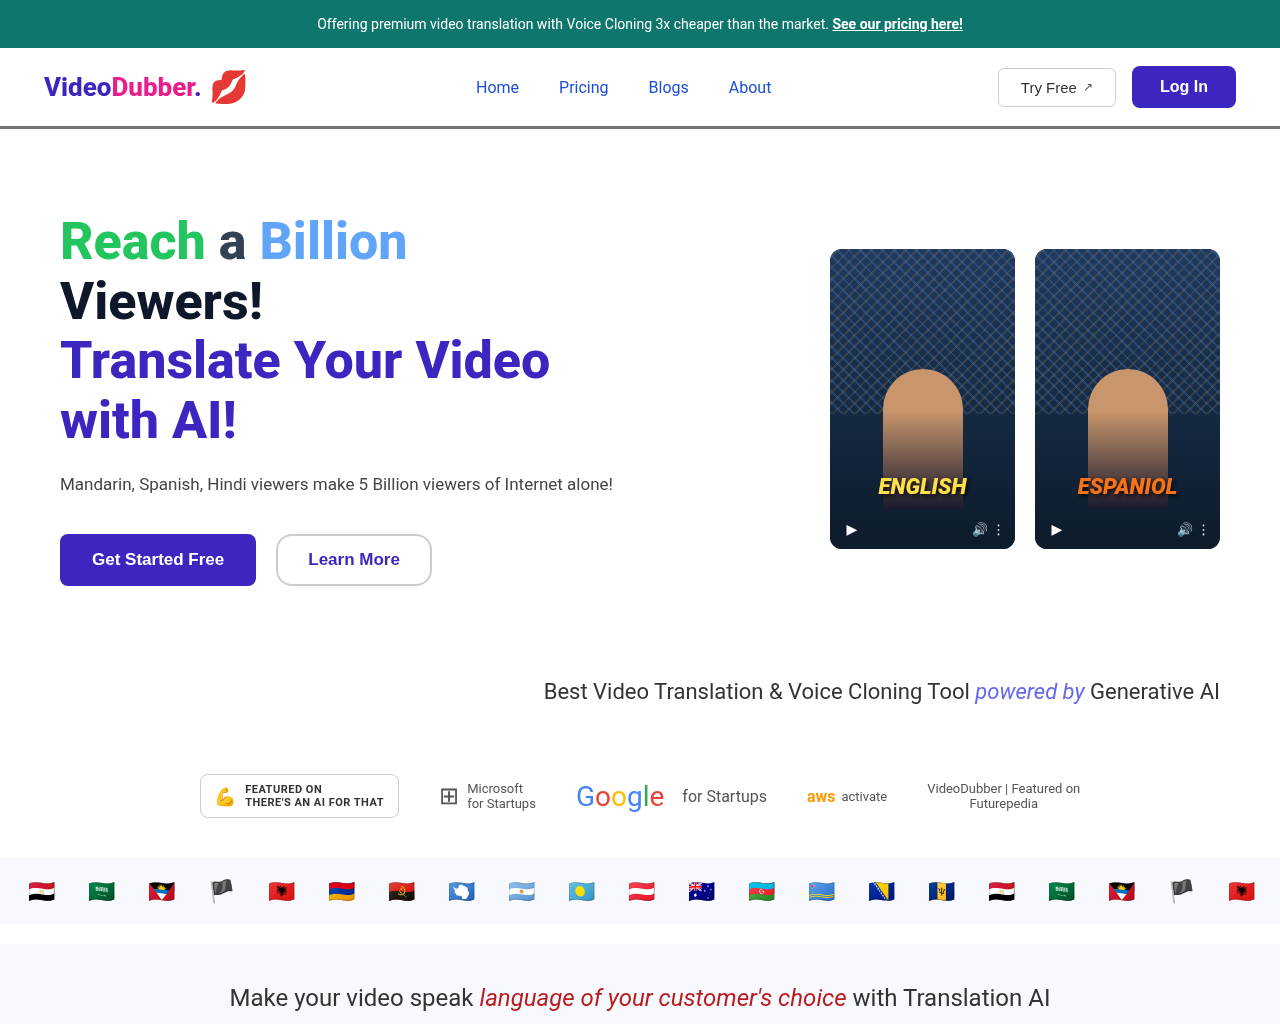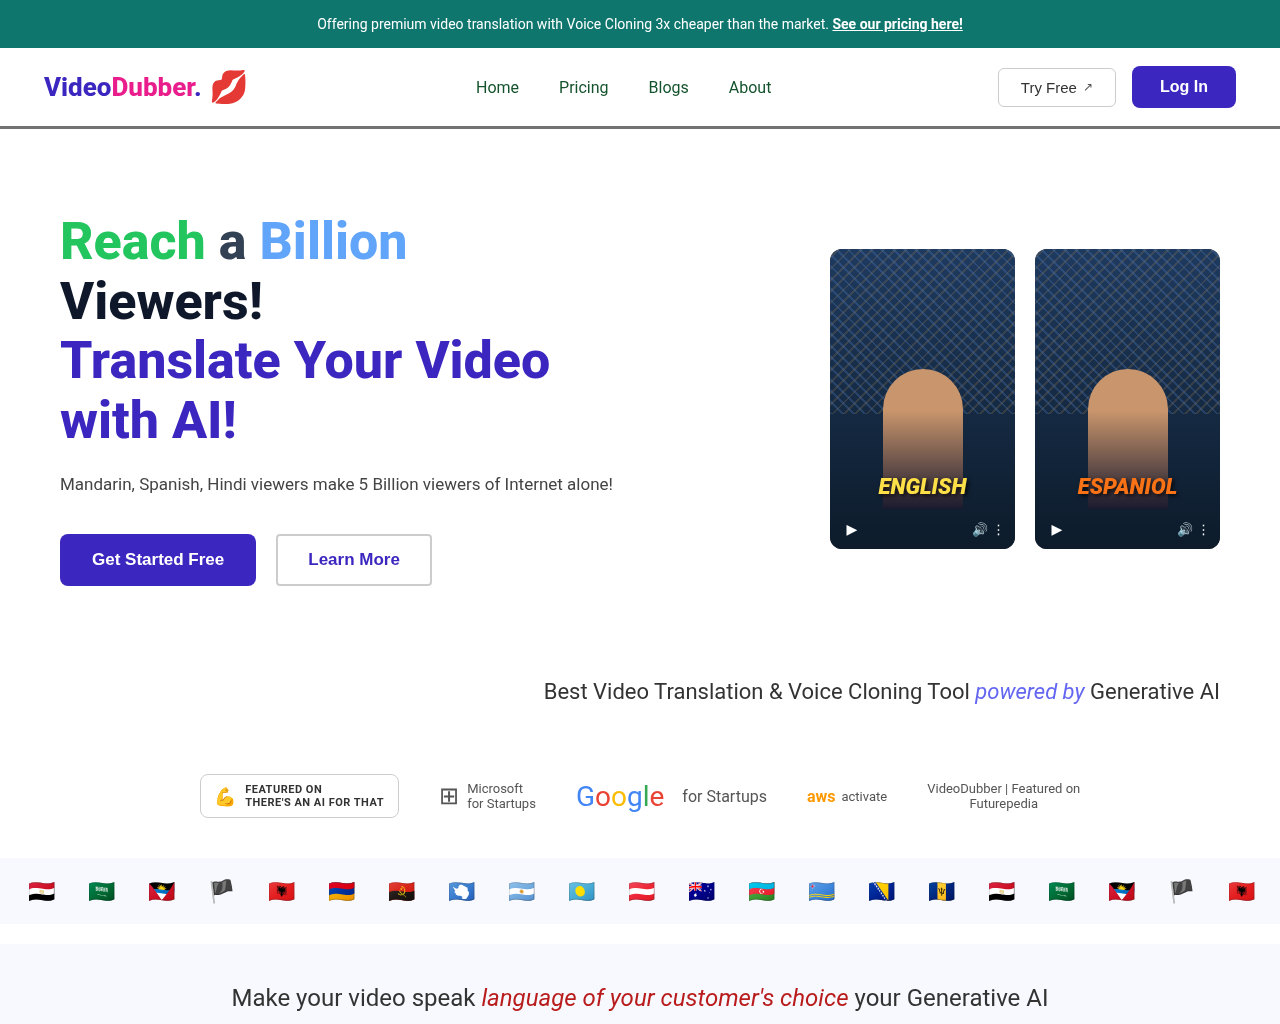--- a/index.html
+++ b/index.html
@@ -40,21 +40,21 @@
       font-size: 32px;
     }
     .nav-links {
       display: flex;
       align-items: center;
       gap: 40px;
       list-style: none;
     }
     .nav-links li a {
       text-decoration: none;
-      color: #14532d;
+      color: #1d4ed8;
       font-size: 16px;
     }
     .nav-actions {
       display: flex;
       align-items: center;
       gap: 16px;
     }
     .btn-try-free {
       border: 1.5px solid #ccc;
       background: #fff;
@@ -123,21 +123,21 @@
       border-radius: 8px;
       font-size: 17px;
       font-weight: 700;
       cursor: pointer;
     }
     .btn-learn-more {
       background: #fff;
       color: #3b27c0;
       border: 2px solid #ccc;
       padding: 14px 30px;
-      border-radius: 4px;
+      border-radius: 16px;
       font-size: 17px;
       font-weight: 600;
       cursor: pointer;
     }
 
     
     .hero-right {
       display: flex;
       gap: 20px;
     }
@@ -473,16 +473,16 @@
       <span class="flag-item">🇪🇬</span>
       <span class="flag-item">🇸🇦</span>
       <span class="flag-item">🇦🇬</span>
       <span class="flag-item">🏴</span>
       <span class="flag-item">🇦🇱</span>
     </div>
 </div>
 
 <div class="language-section">
   <p class="language-title">
-    <span>Make your video speak </span><span class="language-italic">language of your customer's choice</span><span> your Generative AI</span>
+    <span>Make your video speak </span><span class="language-italic">language of your customer's choice</span><span> with Translation AI</span>
   </p>
 
 </div>
 
 </body></html>

